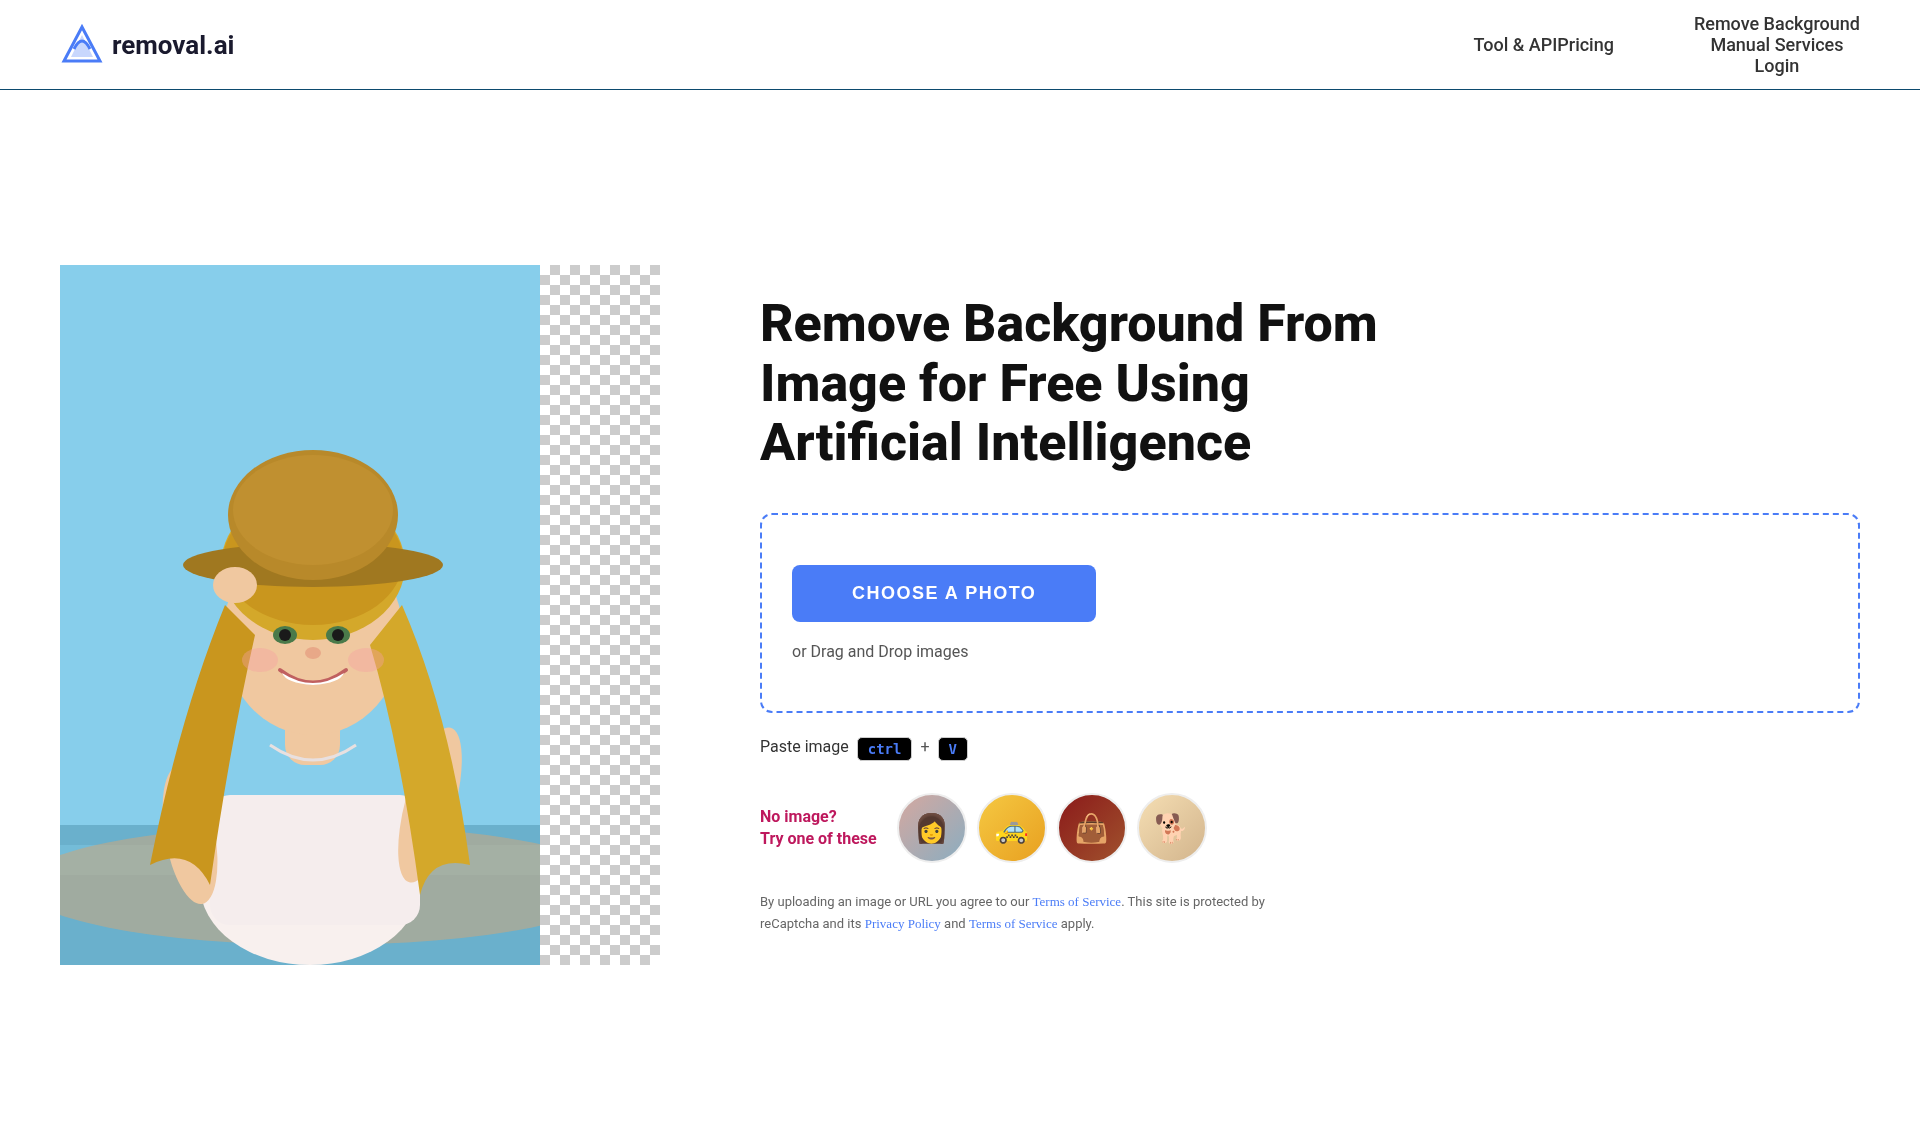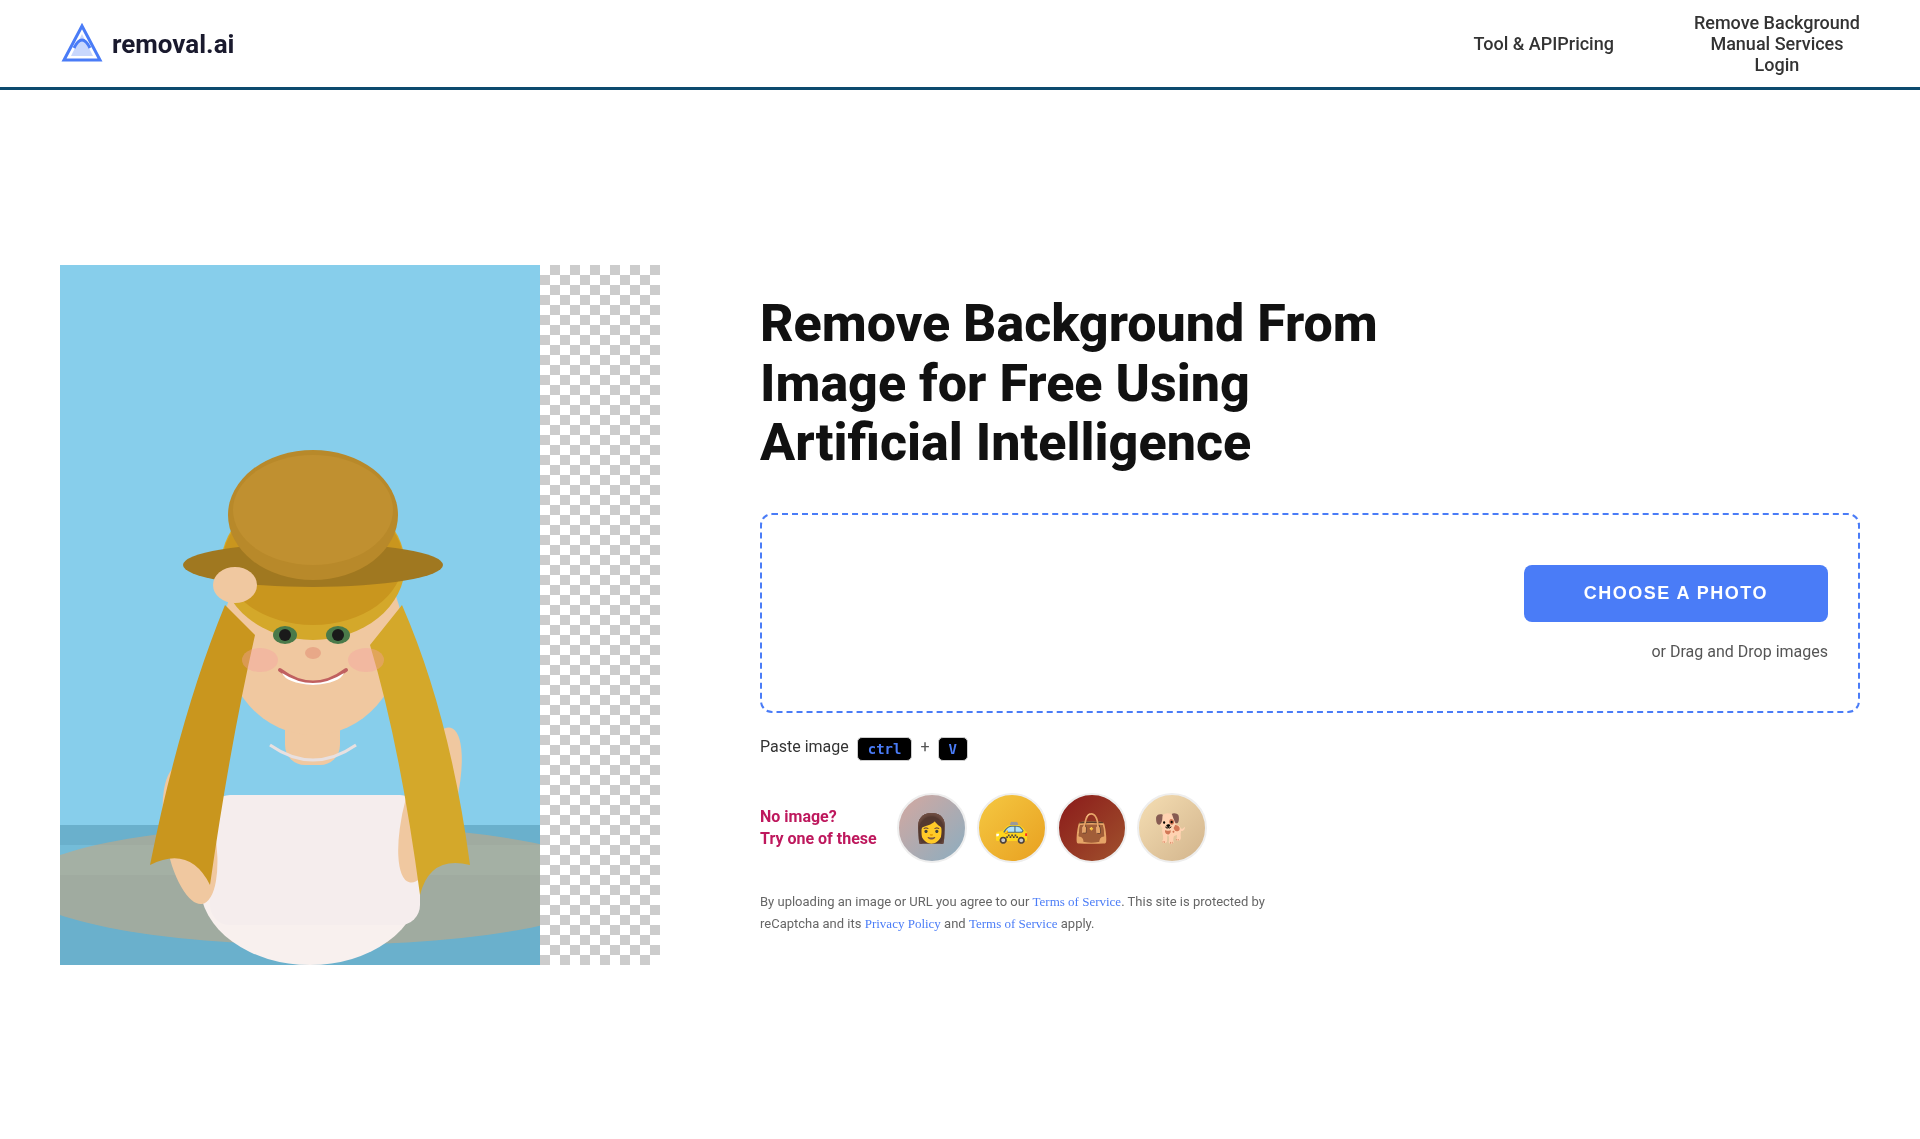--- a/index.html
+++ b/index.html
@@ -4,21 +4,21 @@
   <style>
     * { margin: 0; padding: 0; box-sizing: border-box; }
     body { font-family: -apple-system, BlinkMacSystemFont, 'Segoe UI', Roboto, sans-serif; background: #fff; color: #333; }
 
     
     nav {
       display: flex;
       align-items: center;
       padding: 0 60px;
       height: 90px;
-      border-bottom: 3px solid #0c4a6e;
+      border-bottom: 1px solid #0c4a6e;
       background: #fff;
       text-align: center;
     }
     .nav-logo {
       display: flex;
       align-items: center;
       gap: 8px;
       margin-right: auto;
       text-decoration: none;
     }
@@ -105,21 +105,21 @@
       color: #111;
       line-height: 1.15;
       margin-bottom: 40px;
     }
     .upload-dropzone {
       border: 2.5px dashed #4a7cf7;
       border-radius: 12px;
       padding: 50px 30px;
       display: flex;
       flex-direction: column;
-      align-items: flex-end;
+      align-items: flex-start;
       gap: 20px;
       margin-bottom: 24px;
       background: #fff;
       cursor: pointer;
     }
     .choose-photo-btn {
       background: #4a7cf7;
       color: #fff;
       border: none;
       border-radius: 8px;

